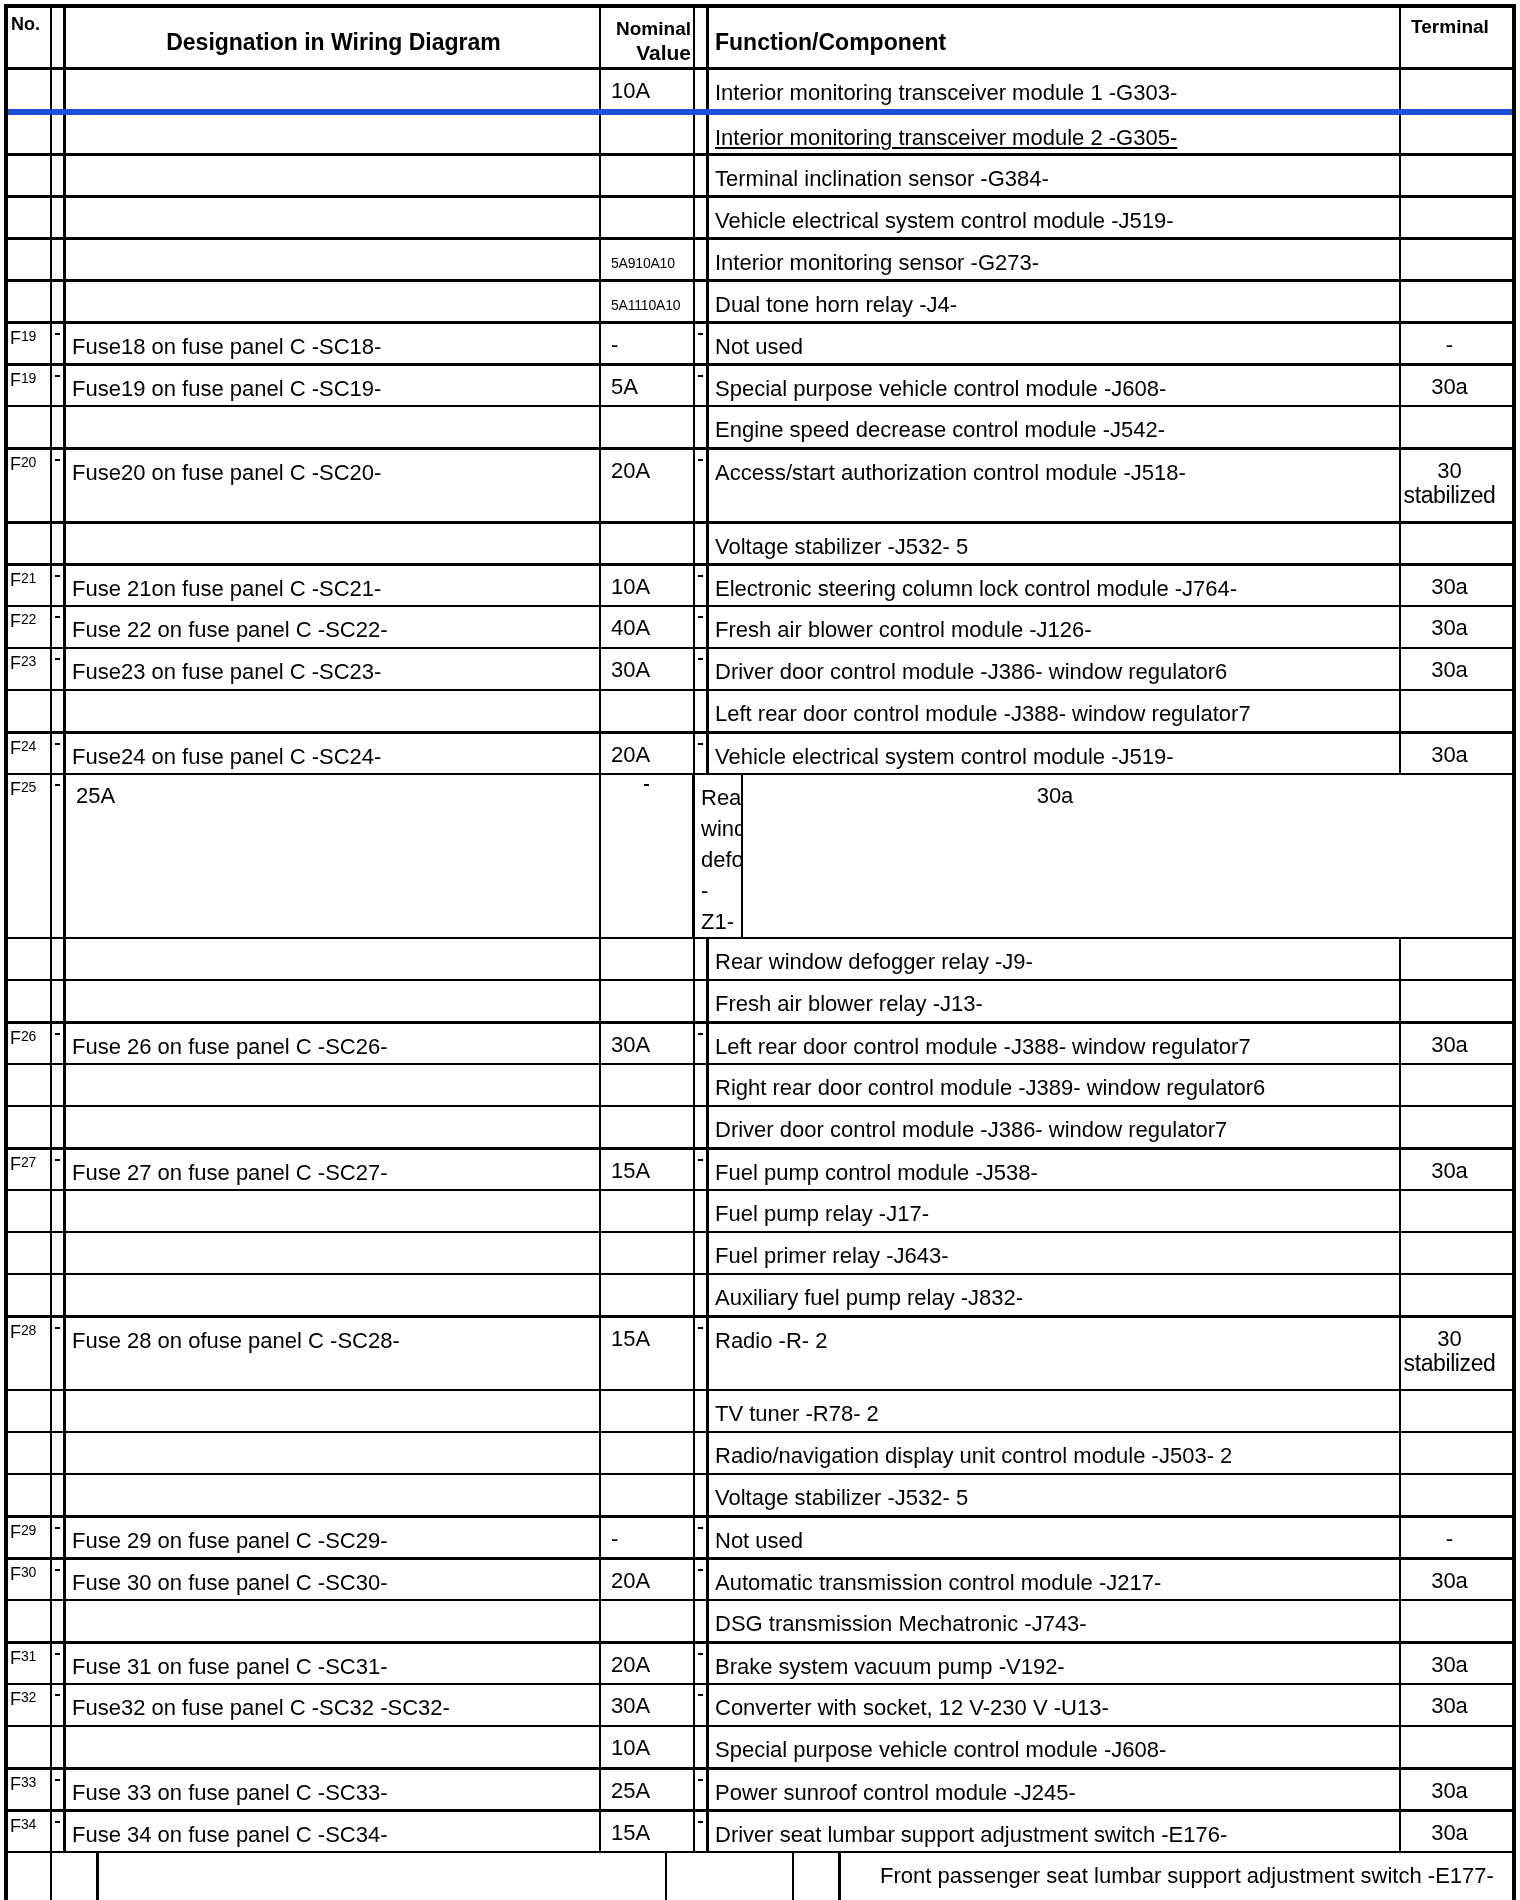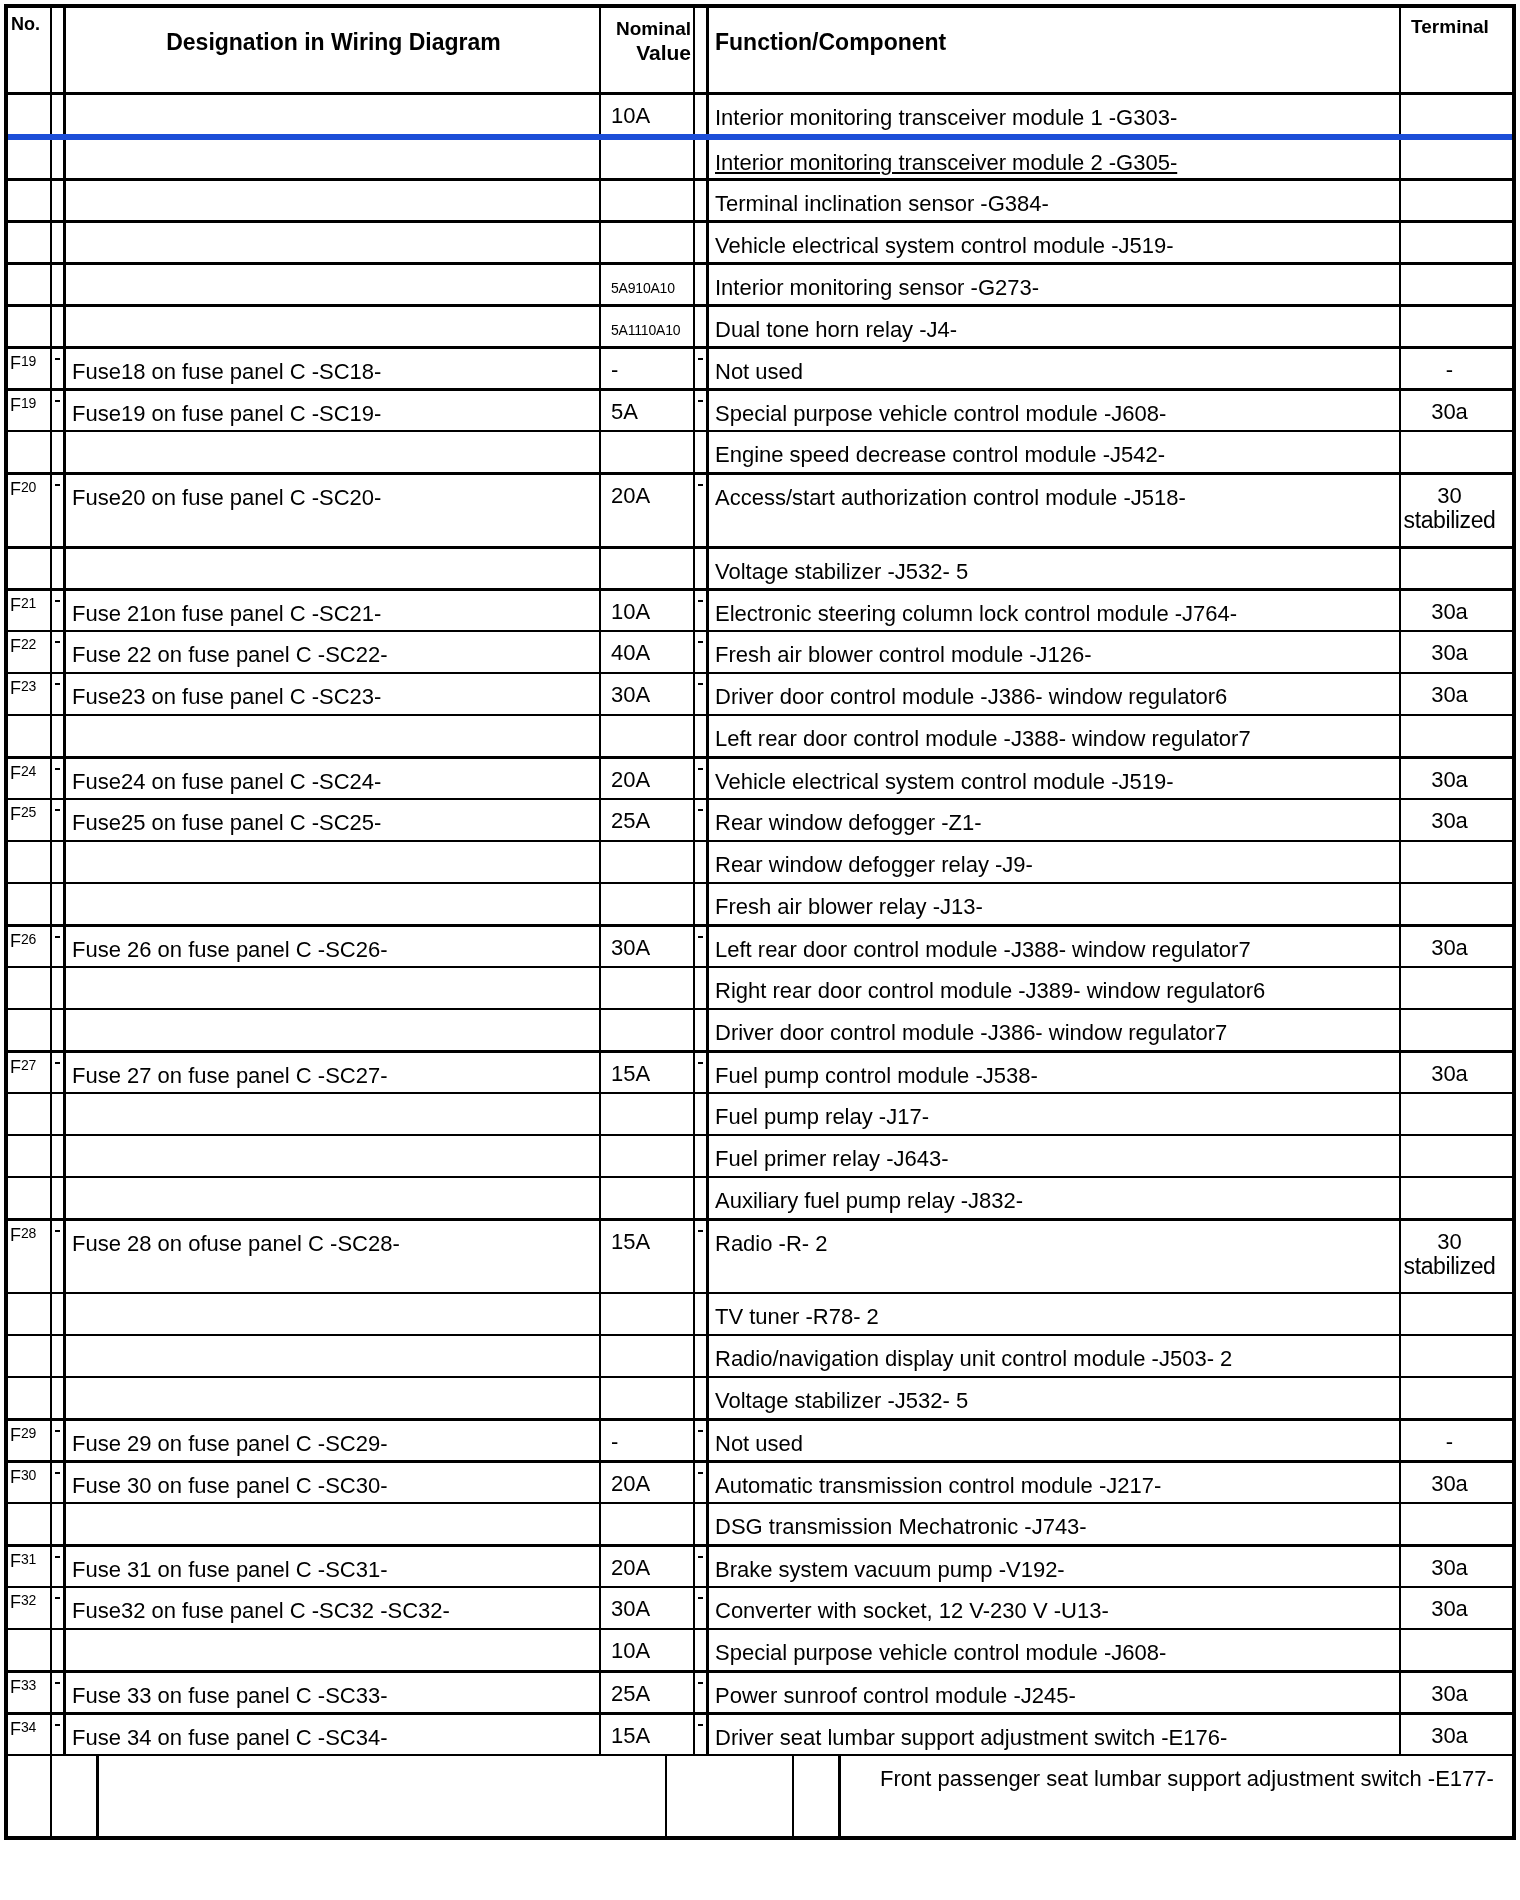--- a/index.html
+++ b/index.html
@@ -12,21 +12,21 @@
   .c2{border-right:3px solid #000;}
   .c3{border-right:2px solid #000;}
   .c4{border-right:2px solid #000;}
   .c5{border-right:3px solid #000;}
   .c6{border-right:2px solid #000;}
   
   .bt-heavy{border-top:3px solid #000;}
   .bt-normal{border-top:2px solid #000;}
   .bt-light{border-top:6px solid #1d4ed8;text-decoration:underline;}
   
-  .h-header{height:84px;}
+  .h-header{height:59px;}
   .h-normal{min-height:42px;}
   .h-tall{min-height:74px;}
   .h-two_line{min-height:73px;}
   .h-two_line_tall{min-height:82px;gap:33px;}
   
   .hdr{font-weight:bold;}
   .hdr .c1{font-size:18px;padding:6px 0 0 3px;}
   .hdr .c3{font-size:23px;text-align:center;padding-top:19px;}
   .hdr .c4{font-size:19px;text-align:right;padding-top:9px;line-height:24px;}
   .hdr .c4 .val2{font-size:21px;}
@@ -230,21 +230,20 @@
           <div class="mark"></div>
         </div>
         <div class="cell c6">Vehicle electrical system control module -J519-</div>
         <div class="cell c7"><span>30a</span></div>
       </div>
       <div class="row bt-normal h-normal">
         <div class="cell c1"><span>F</span><span class="fnum">25</span></div>
         <div class="cell c2">
           <div class="mark"></div>
         </div>
-        <div class="cell c3">Fuse25 on fuse panel C -SC25-</div>
         <div class="cell c4"><span class="">25A</span></div>
         <div class="cell c5">
           <div class="mark"></div>
         </div>
         <div class="cell c6">Rear window defogger -Z1-</div>
         <div class="cell c7"><span>30a</span></div>
       </div>
       <div class="row bt-normal h-normal">
         <div class="cell c1"></div>
         <div class="cell c2"></div>

